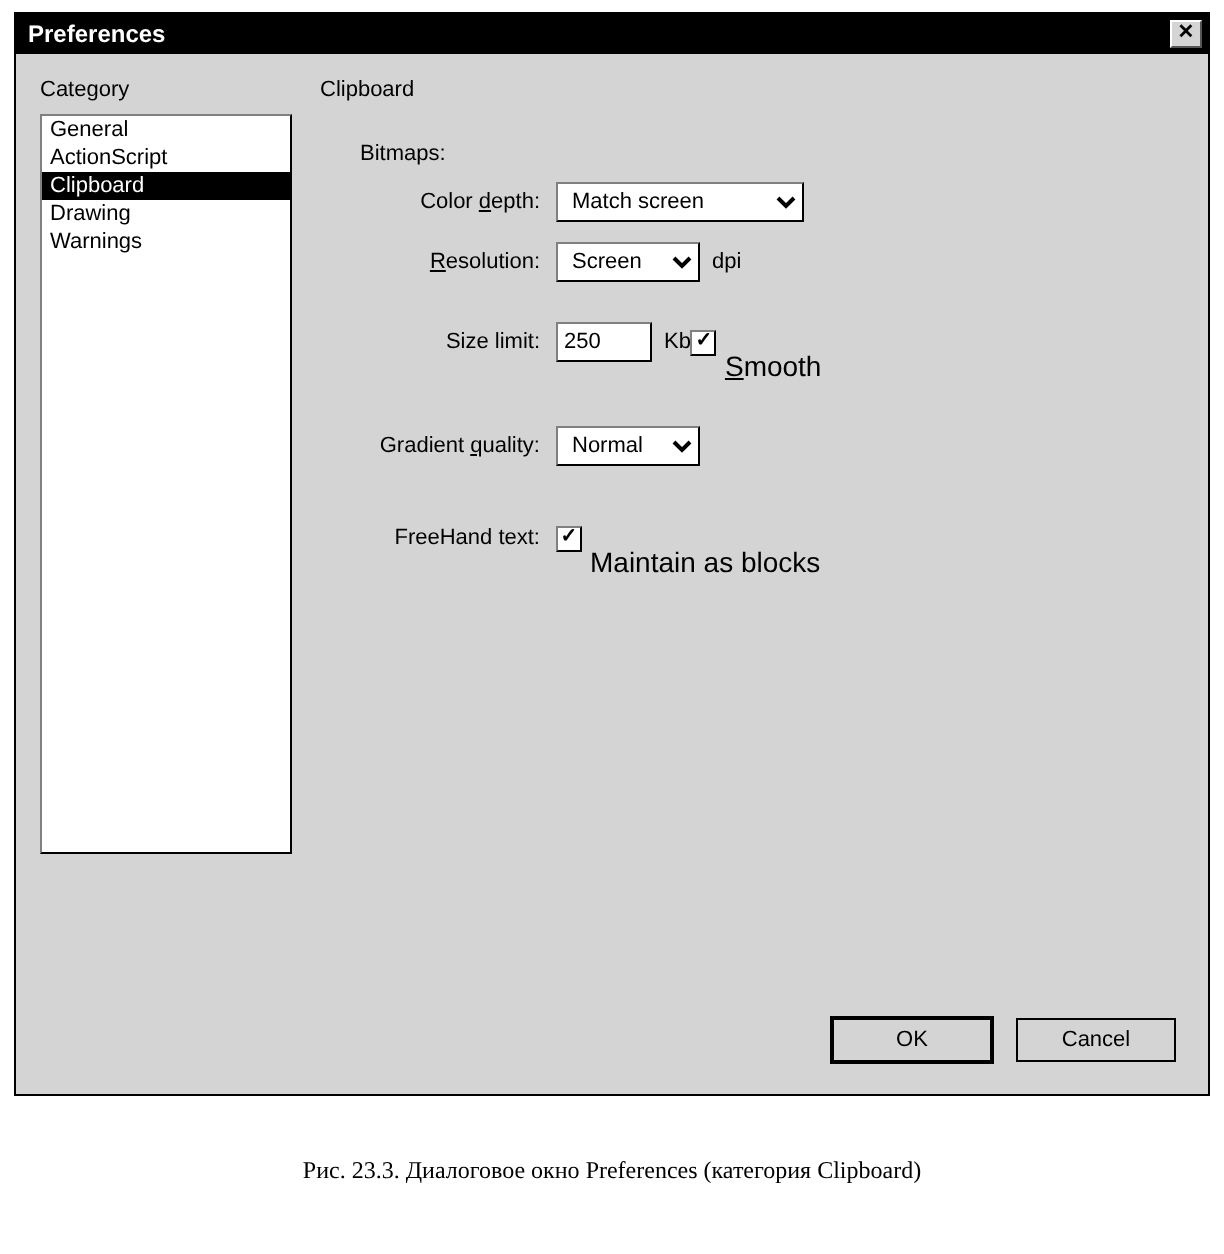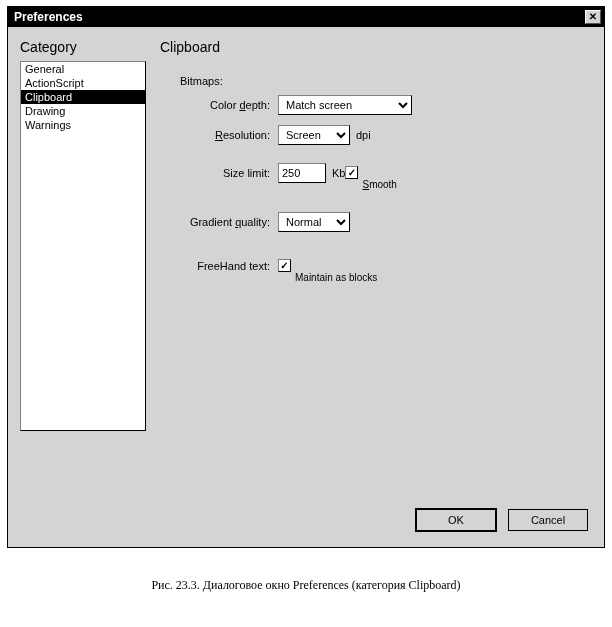--- a/index.html
+++ b/index.html
@@ -47,21 +47,21 @@
   .content {
     display: flex;
     padding: 12px 12px 12px 12px;
     gap: 14px;
     min-height: 520px;
     position: relative;
   }
   .left-col { width: 126px; }
   .right-col { flex: 1; display: flex; flex-direction: column; }
   .col-heading {
-    font-size: 14px;
+    font-size: 11px;
     margin-bottom: 6px;
   }
   .category-list {
     background: #fff;
     border: 1px solid #000;
     border-top-color: #808080;
     border-left-color: #808080;
     height: 370px;
     overflow: hidden;
   }
@@ -93,35 +93,35 @@
     font-family: Tahoma, Arial, sans-serif;
     font-size: 11px;
     background: #fff;
     border: 1px solid #000;
     border-top-color: #808080;
     border-left-color: #808080;
     height: 20px;
     padding: 1px 3px;
   }
   select { padding-right: 0; }
-  .sel-wide { width: 134px; }
+  .sel-wide { width: 124px; }
   .sel-med { width: 72px; }
   .input-sm { width: 48px; text-align: left; }
   .unit { margin-left: 6px; margin-right: 0; font-size: 11px; }
   .cb {
     width: 13px; height: 13px; background: #fff;
     border: 1px solid #000;
     border-top-color: #808080;
     border-left-color: #808080;
     display: inline-flex; align-items: center; justify-content: center;
     margin-right: 4px;
     font-size: 10px; font-weight: bold;
     line-height: 1;
   }
-  .cb-label { font-size: 10px; margin-top: 24px; }
+  .cb-label { font-size: 14px; margin-top: 24px; }
   .u { text-decoration: underline; }
   .spacer { flex: 1; }
   .btn-row {
     display: flex;
     justify-content: flex-end;
     gap: 12px;
     padding: 8px 4px 4px 0;
   }
   .btn {
     width: 80px;

